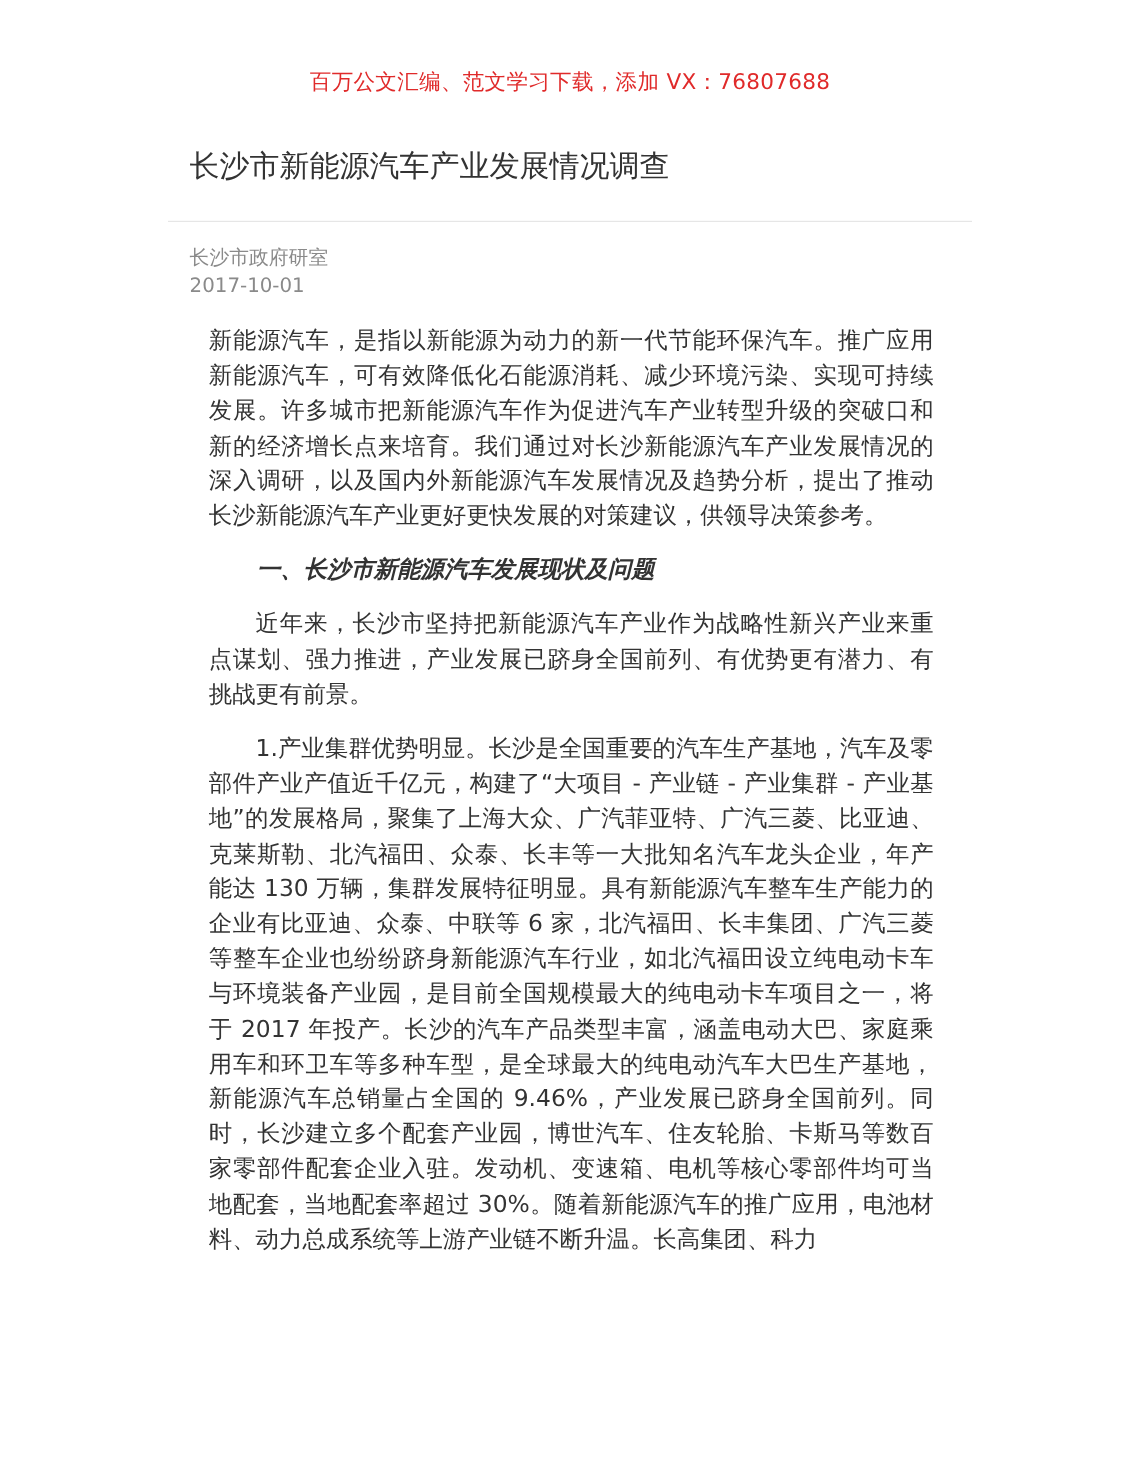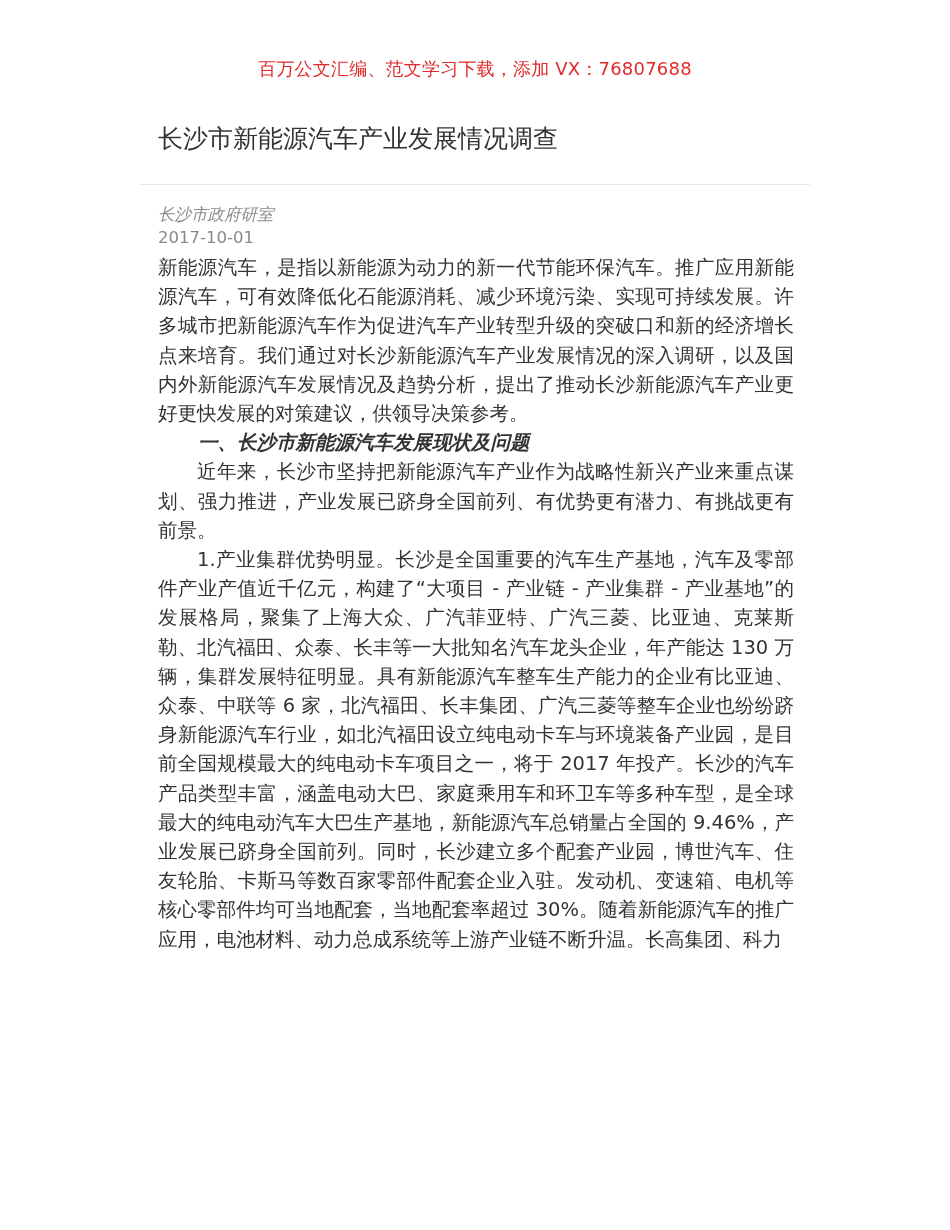--- a/index.html
+++ b/index.html
@@ -44,34 +44,34 @@
       height: 0;
       border-top: 1px solid #e6e6e6;
     }
     .meta {
       position: absolute;
       left: 158px;
       font-size: 16.5px;
       line-height: 22px;
       color: #8a8a8a;
     }
-    .meta.author { top: 204px; font-style: italic; }
+    .meta.author { top: 204px; }
     .meta.date { top: 227px; }
     .content {
       position: absolute;
       top: 253px;
       left: 158px;
       width: 636px;
       font-size: 19.5px;
       line-height: 29.2px;
       color: #333333;
       text-align: justify;
     }
     .content p {
-      margin: 0;
+      margin: 16px;
     }
     .content .indent {
       text-indent: 2em;
     }
     .content .h1 {
       font-weight: bold;
       padding-left: 40px;
       color: #333333;
       font-style: italic;
     }

